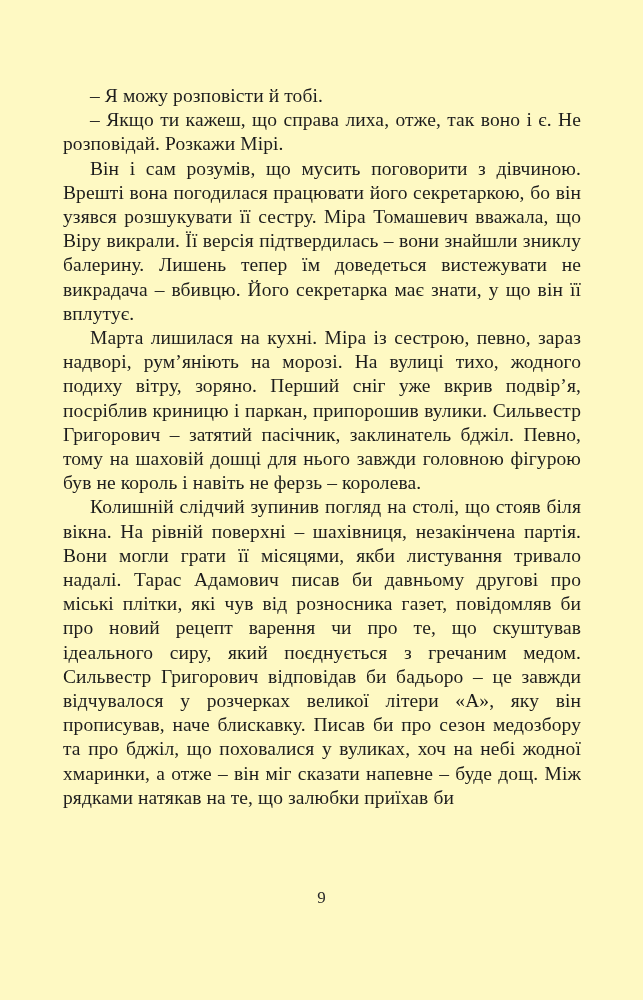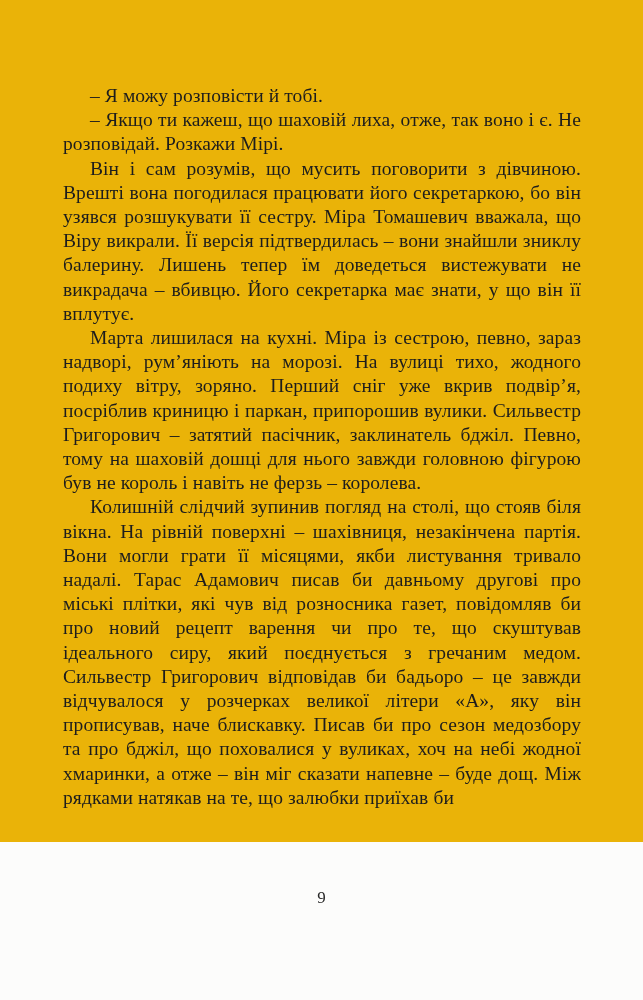--- a/index.html
+++ b/index.html
@@ -10,22 +10,22 @@
       width: 643px;
       height: 1000px;
       background: #fcfcfb;
       overflow: hidden;
       font-family: "Liberation Serif", "DejaVu Serif", serif;
       color: #1d1d1d;
     }
     .page {
       position: relative;
       width: 643px;
-      height: 842px;
-      background: #eab308;
+      height: 1000px;
+      background: #fef9c3;
     }
     .text-block {
       position: absolute;
       left: 63px;
       top: 84px;
       width: 518px;
       font-size: 19.5px;
       line-height: 24.2px;
       text-align: justify;
       text-justify: inter-word;
@@ -47,19 +47,19 @@
       font-size: 17px;
       color: #2a2a2a;
     }
   </style>
 </head>
 <body>
 
 <div class="page">
   <div class="text-block" lang="uk">
       <p class="para">– Я можу розповісти й тобі.</p>
-      <p class="para">– Якщо ти кажеш, що шаховій лиха, отже, так воно і є. Не розповідай. Розкажи Мірі.</p>
+      <p class="para">– Якщо ти кажеш, що справа лиха, отже, так воно і є. Не розповідай. Розкажи Мірі.</p>
       <p class="para">Він і сам розумів, що мусить поговорити з дівчиною. Врешті вона погодилася працювати його секретаркою, бо він узявся розшукувати її сестру. Міра Томашевич вважала, що Віру викрали. Її версія підтвердилась – вони знайшли зниклу балерину. Лишень тепер їм доведеться вистежувати не викрадача – вбивцю. Його секретарка має знати, у що він її вплутує.</p>
       <p class="para">Марта лишилася на кухні. Міра із сестрою, певно, зараз надворі, рум’яніють на морозі. На вулиці тихо, жодного подиху вітру, зоряно. Перший сніг уже вкрив подвір’я, посріблив криницю і паркан, припорошив вулики. Сильвестр Григорович – затятий пасічник, заклинатель бджіл. Певно, тому на шаховій дошці для нього завжди головною фігурою був не король і навіть не ферзь – королева.</p>
       <p class="para">Колишній слідчий зупинив погляд на столі, що стояв біля вікна. На рівній поверхні – шахівниця, незакінчена партія. Вони могли грати її місяцями, якби листування тривало надалі. Тарас Адамович писав би давньому другові про міські плітки, які чув від розносника газет, повідомляв би про новий рецепт варення чи про те, що скуштував ідеального сиру, який поєднується з гречаним медом. Сильвестр Григорович відповідав би бадьоро – це завжди відчувалося у розчерках великої літери «А», яку він прописував, наче блискавку. Писав би про сезон медозбору та про бджіл, що поховалися у вуликах, хоч на небі жодної хмаринки, а отже – він міг сказати напевне – буде дощ. Між рядками натякав на те, що залюбки приїхав би</p>
     </div>
   <div class="page-number">9</div>
 </div>
 
 </body></html>

